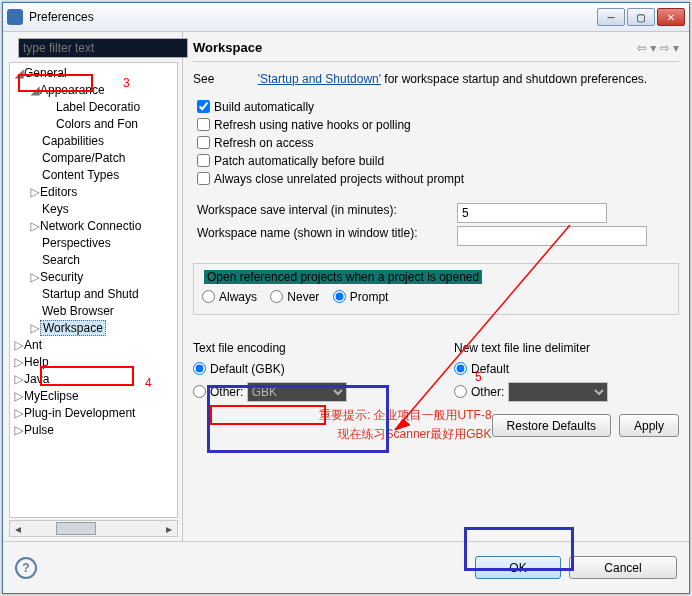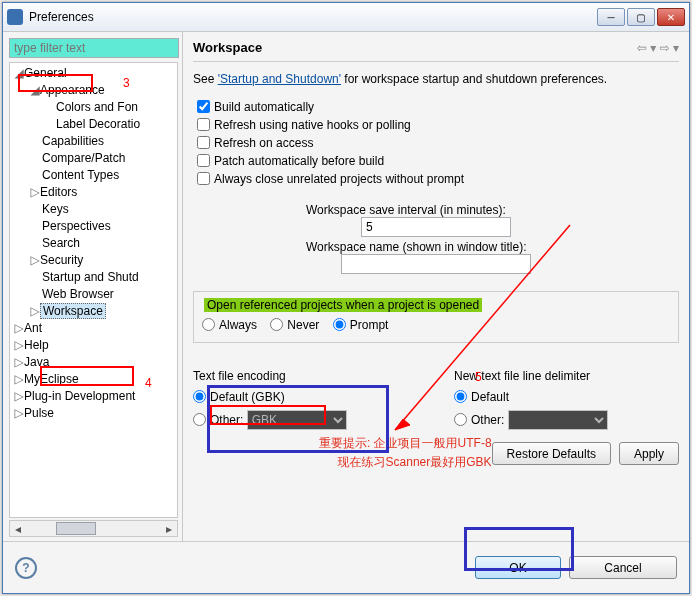--- a/index.html
+++ b/index.html
@@ -10,45 +10,45 @@
 .titlebar .ticon { width:16px; height:16px; background:#3a6fb0; border-radius:3px; margin-right:6px;}
 .titlebar .title { flex:1; }
 .winbtns { display:flex; gap:2px;}
 .winbtn { width:28px; height:18px; background: linear-gradient(#f5f8fc,#cfd9e8); border:1px solid #7a93b8; border-radius:2px; display:flex; align-items:center; justify-content:center; font-size:10px;}
 .winbtn.close { background: linear-gradient(#e98882,#c43b2a); color:#fff; border-color:#8b2b1f;}
 
 .body { flex:1; display:flex; flex-direction:column; background:#f4f4f4; border-top:1px solid #c8c8c8;}
 .main { flex:1; display:flex; }
 
 .left { width:180px; border-right:1px solid #c8c8c8; padding:6px 4px 4px 6px; display:flex; flex-direction:column; background:#f4f4f4;}
-.filter { height:20px; border:1px solid #abadb3; padding:0 4px; color:#777; width:170px; background:#5eead4;}
+.filter { height:20px; border:1px solid #abadb3; padding:0 4px; color:#777; width:170px; background:#0f172a;margin-left:9px;}
 .tree { flex:1; margin-top:4px; overflow:hidden; background:#fff; border:1px solid #c8c8c8; padding:2px 0 2px 0px;}
 .ti { white-space:nowrap; height:17px; line-height:17px; padding-left:4px; cursor:default;}
 .ti .tw { display:inline-block; width:10px; text-align:center; color:#737373;}
 .ti.sel span.lbl { background:#cde6f7; border:1px dotted #666; padding:0 2px;}
 .boxred { border:2px solid #f00; }
 .boxblue { border:3px solid #3030c0; }
 .hscroll { height:17px; background:#f0f0f0; border:1px solid #c8c8c8; margin-top:2px; display:flex; align-items:center;}
 .hscroll .thumb { width:40px; height:13px; background:#d2d6dc; border:1px solid #9a9fa8; margin-left:30px;}
 .hscroll .arr { width:16px; height:15px; display:flex; align-items:center; justify-content:center; color:#555;}
 
 .right { flex:1; padding: 8px 10px 4px 10px; display:flex; flex-direction:column; position:relative;}
 .hdr { display:flex; justify-content:space-between; align-items:center; border-bottom:1px solid #ccc; padding-bottom:6px;}
 .hdr h1 { font-size:13px; font-weight:bold;}
 .navicons { color:#888;}
 .desc { padding:10px 0 4px 0;}
-.desc a { color:#0a51a1; text-decoration:underline;}
+.desc a { color:#0a51a1; text-decoration:underline;margin-left:40px;}
 .chkrow { padding:2px 4px;}
 .chkrow input { vertical-align:-2px; margin-right:4px;}
 .frm { margin-top:12px;}
-.frm-row { display:flex; align-items:center; margin:3px 4px;flex-direction:column;}
+.frm-row { display:flex; margin:3px 4px;}
 .frm-row label { width:260px;}
 .frm-row input[type=text] { height:20px; border:1px solid #abadb3; padding:0 4px;}
 .grp { border:1px solid #ccc; padding:6px 8px 10px 8px; margin-top:14px;}
-.grp-title { margin:-14px 0 6px 2px; background:#84cc16; display:inline-block; padding:0 3px;}
+.grp-title { margin:-14px 0 6px 2px; background:#0f766e; display:inline-block; padding:0 3px;}
 .radio-row { padding:3px 0;}
 .radio-row input { vertical-align:-2px; margin-right:4px;}
 .twocol { display:flex; gap:36px; margin-top:12px;}
 .col { flex:1;}
 .col .subhead { display:block; margin-bottom:4px;}
 select.combo { height:20px; border:1px solid #abadb3; background:#000000; color:#555; width:100px;}
 select.combo[disabled]{ color:#999;}
 .tip { color:#e03020; margin-top:2px;}
 .btnrow { display:flex; justify-content:flex-end; gap:8px; padding:6px 0;}
 button.win7 { height:23px; padding:0 14px; background:linear-gradient(#fdfdfd,#e3e3e3); border:1px solid #8a8a8a; border-radius:3px;}
@@ -80,27 +80,28 @@
       <div class="winbtn close">✕</div>
     </div>
   </div>
   <div class="body">
     <div class="main">
       <div class="left">
         <input class="filter" placeholder="type filter text" style="">
         <div class="tree">
           <div class="ti" style="padding-left:4px"><span class="tw">◢</span><span class="lbl">General</span></div>
           <div class="ti" style="padding-left:20px"><span class="tw">◢</span><span class="lbl">Appearance</span></div>
+          <div class="ti" style="padding-left:46px"><span class="lbl">Label Decoratio</span></div>
           <div class="ti" style="padding-left:46px"><span class="lbl">Colors and Fon</span></div>
-          <div class="ti" style="padding-left:46px"><span class="lbl">Label Decoratio</span></div>
           <div class="ti" style="padding-left:32px"><span class="lbl">Capabilities</span></div>
           <div class="ti" style="padding-left:32px"><span class="lbl">Compare/Patch</span></div>
           <div class="ti" style="padding-left:32px"><span class="lbl">Content Types</span></div>
           <div class="ti" style="padding-left:20px"><span class="tw">▷</span><span class="lbl">Editors</span></div>
           <div class="ti" style="padding-left:32px"><span class="lbl">Keys</span></div>
+          <div class="ti" style="padding-left:20px"><span class="tw">▷</span><span class="lbl">Network Connectio</span></div>
           <div class="ti" style="padding-left:32px"><span class="lbl">Perspectives</span></div>
           <div class="ti" style="padding-left:32px"><span class="lbl">Search</span></div>
           <div class="ti" style="padding-left:20px"><span class="tw">▷</span><span class="lbl">Security</span></div>
           <div class="ti" style="padding-left:32px"><span class="lbl">Startup and Shutd</span></div>
           <div class="ti" style="padding-left:32px"><span class="lbl">Web Browser</span></div>
           <div class="ti sel" style="padding-left:20px"><span class="tw">▷</span><span class="lbl">Workspace</span></div>
           <div class="ti" style="padding-left:4px"><span class="tw">▷</span><span class="lbl">Ant</span></div>
           <div class="ti" style="padding-left:4px"><span class="tw">▷</span><span class="lbl">Help</span></div>
           <div class="ti" style="padding-left:4px"><span class="tw">▷</span><span class="lbl">Java</span></div>
           <div class="ti" style="padding-left:4px"><span class="tw">▷</span><span class="lbl">MyEclipse</span></div>

